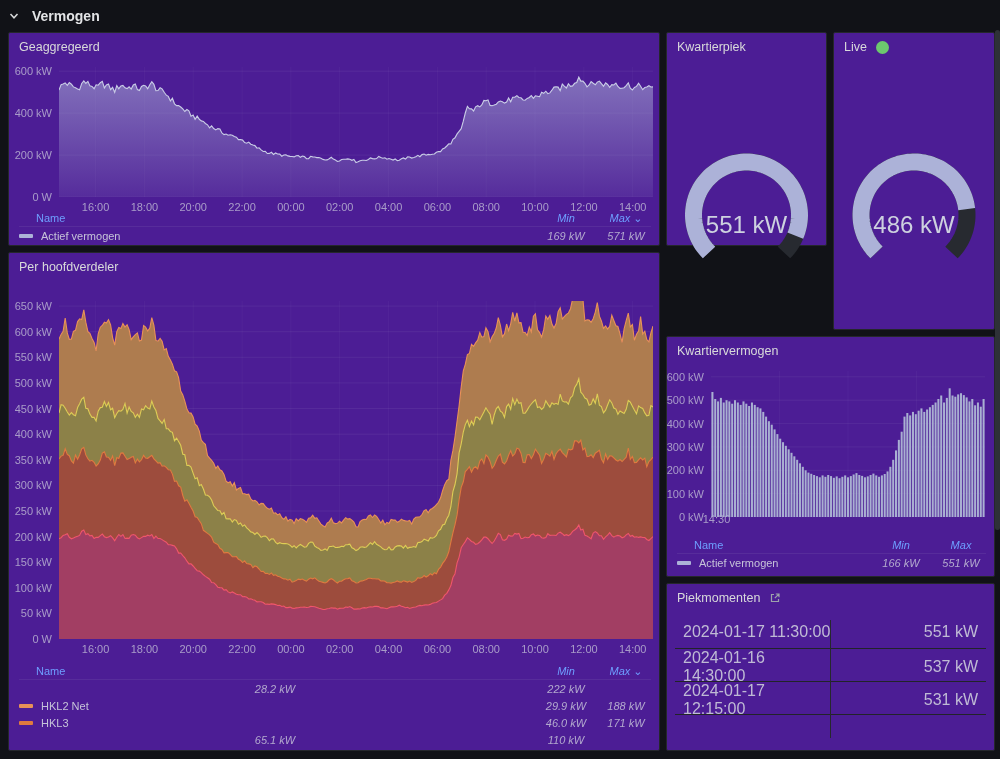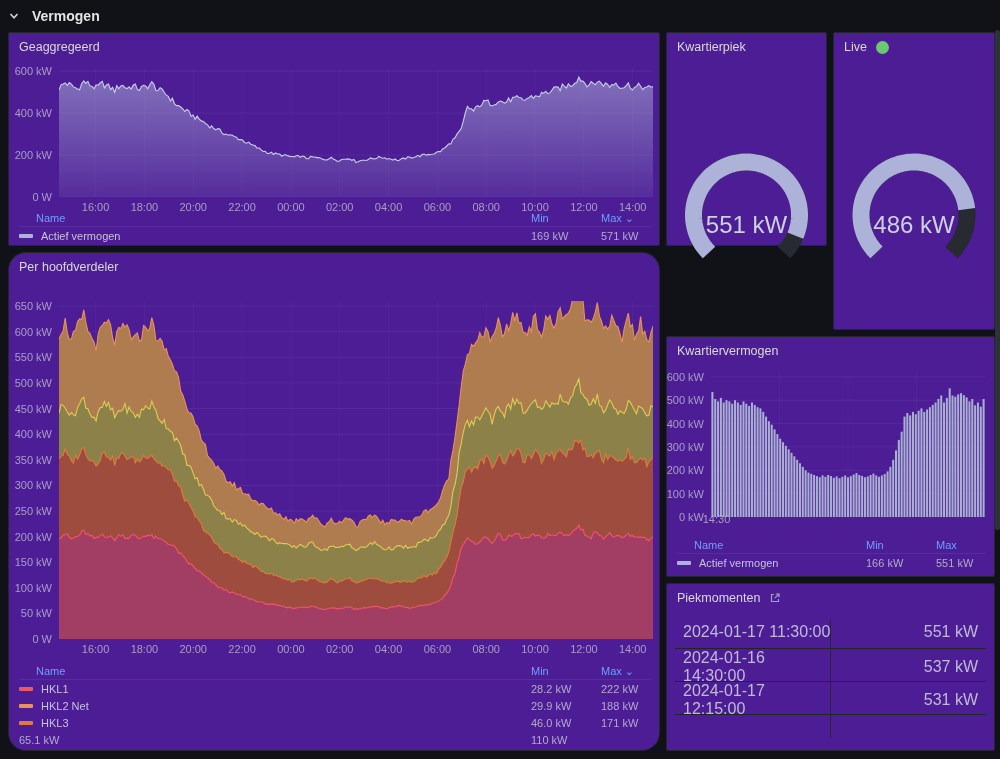--- a/index.html
+++ b/index.html
@@ -16,21 +16,21 @@
   .axis-y{position:absolute;}
   .axis-y span{position:absolute;right:0;transform:translateY(-50%);font-size:11px;color:rgba(204,204,220,0.72);white-space:nowrap;}
   .axis-x{position:absolute;}
   .axis-x span{position:absolute;transform:translateX(-50%);font-size:11px;color:rgba(204,204,220,0.72);white-space:nowrap;}
   .legend{position:absolute;font-size:11px;}
   .lrow{display:grid;grid-template-columns:1fr 70px 50px;height:17px;align-items:center;}
   .lhead{height:16px;color:#6E9FFF;border-bottom:1px solid rgba(204,204,220,0.09);padding-left:17px;}
   .lhead .lmin,.lhead .lmax{color:#6E9FFF;}
   .lname{display:flex;align-items:center;gap:8px;color:rgba(204,204,220,0.95);cursor:pointer;overflow:hidden;}
   .lmark{width:14px;height:4px;border-radius:1px;flex:0 0 auto;}
-  .lmin,.lmax{text-align:left;color:rgba(204,204,220,0.80);}
+  .lmin,.lmax{text-align:center;color:rgba(204,204,220,0.80);font-style:italic;}
   .ptable{position:absolute;left:8px;right:8px;top:32px;}
   .prow{display:grid;grid-template-columns:1fr 1fr;height:32px;align-items:center;
         border-bottom:1px solid #222428;font-size:16px;color:rgba(204,204,220,0.9);padding:0 8px;}
   .pval{text-align:right;}
   .pdiv{position:absolute;width:1px;background:#26282D;}
   .scrollbar{position:absolute;right:0;top:30px;width:5px;height:500px;background:#2E3137;border-radius:3px;}
 </style>
 </head>
 <body>
 
@@ -293,21 +293,21 @@
           <span class="pval">537 kW</span>
         </div>
         <div class="prow">
           <span class="ptime">2024-01-17 12:15:00</span>
           <span class="pval">531 kW</span>
         </div>
       </div>
       <div class="pdiv" style="position: absolute; left: 163px; top: 36px; bottom: 12px; width: 1px; background: rgb(38, 40, 45);"></div>
     </div>
 
-  <div class="panel" id="p-hoofd" style="left:8px;top:252px;width:652px;height:499px;border-radius:18px;">
+  <div class="panel" id="p-hoofd" style="left:8px;top:252px;width:652px;height:499px;">
     <div class="ptitle">
       <span>Per hoofdverdeler</span>
     </div>
   <div class="axis-y" style="left: 0px; top: 48px; width: 43px; height: 338px;">
         <span style="top: 5.1px;">650 kW</span>
         <span style="top: 30.7px;">600 kW</span>
         <span style="top: 56.3px;">550 kW</span>
         <span style="top: 81.9px;">500 kW</span>
         <span style="top: 107.5px;">450 kW</span>
         <span style="top: 133.2px;">400 kW</span>
@@ -370,24 +370,20 @@
         <path d="M0.0,112.0L2.1,103.6L4.1,104.2L6.2,107.3L8.3,111.0L10.3,114.0L12.4,111.6L14.4,113.7L16.5,114.8L18.6,106.5L20.6,102.8L22.7,98.2L24.8,96.4L26.8,107.4L28.9,107.8L30.9,113.1L33.0,116.4L35.1,116.4L37.1,119.9L39.2,110.1L41.3,106.6L43.3,106.2L45.4,100.5L47.4,105.5L49.5,101.5L51.6,108.8L53.6,107.3L55.7,116.6L57.8,112.5L59.8,109.7L61.9,110.2L63.9,108.4L66.0,102.4L68.1,112.1L70.1,106.0L72.2,110.4L74.3,111.9L76.3,116.4L78.4,113.2L80.4,116.4L82.5,107.9L84.6,108.8L86.6,104.7L88.7,107.0L90.8,108.0L92.8,100.1L94.9,105.9L96.9,109.5L99.0,117.4L101.1,119.8L103.1,122.4L105.2,118.5L107.3,127.8L109.3,127.8L111.4,130.5L113.4,131.3L115.5,139.7L117.6,137.1L119.6,140.6L121.7,144.3L123.8,153.2L125.8,153.8L127.9,164.5L129.9,164.3L132.0,166.0L134.1,172.1L136.1,177.8L138.2,176.8L140.3,184.7L142.3,183.6L144.4,188.0L146.4,194.0L148.5,194.2L150.6,195.9L152.6,199.0L154.7,204.8L156.8,207.2L158.8,209.5L160.9,209.8L162.9,213.5L165.0,211.4L167.1,217.7L169.1,217.9L171.2,217.8L173.3,221.1L175.3,218.6L177.4,219.5L179.4,223.3L181.5,222.0L183.6,225.2L185.6,223.9L187.7,226.8L189.7,228.7L191.8,230.9L193.9,231.5L195.9,233.5L198.0,231.6L200.1,233.6L202.1,236.4L204.2,235.2L206.3,235.0L208.3,236.7L210.4,239.7L212.4,237.8L214.5,238.0L216.6,241.4L218.6,242.8L220.7,241.7L222.8,242.5L224.8,242.6L226.9,242.5L228.9,242.9L231.0,244.2L233.1,246.2L235.1,244.7L237.2,246.9L239.3,244.9L241.3,243.5L243.4,244.8L245.4,246.1L247.5,245.8L249.6,242.4L251.6,241.0L253.7,241.3L255.8,245.1L257.8,246.5L259.9,247.4L261.9,249.5L264.0,249.1L266.1,247.9L268.1,249.4L270.2,245.5L272.3,245.5L274.3,245.0L276.4,246.5L278.4,246.4L280.5,246.1L282.6,245.2L284.6,245.6L286.7,243.7L288.8,243.6L290.8,243.2L292.9,246.8L294.9,247.8L297.0,249.6L299.1,248.6L301.1,246.3L303.2,245.8L305.2,246.4L307.3,246.1L309.4,243.8L311.4,241.7L313.5,243.4L315.6,240.6L317.6,243.3L319.7,244.5L321.8,245.9L323.8,247.8L325.9,248.7L327.9,248.5L330.0,246.0L332.1,248.9L334.1,248.7L336.2,245.9L338.3,244.9L340.3,244.6L342.4,245.1L344.4,247.1L346.5,244.4L348.6,247.3L350.6,246.4L352.7,246.2L354.8,245.5L356.8,246.2L358.9,241.5L360.9,241.4L363.0,240.5L365.1,238.2L367.1,239.1L369.2,240.1L371.3,236.7L373.3,237.2L375.4,236.4L377.4,234.4L379.5,229.8L381.6,228.3L383.6,224.0L385.7,223.3L387.8,217.8L389.8,214.2L391.9,205.5L393.9,190.7L396.0,183.5L398.1,172.3L400.1,151.9L402.2,142.8L404.3,131.0L406.3,123.6L408.4,119.3L410.4,125.6L412.5,120.0L414.6,123.9L416.6,116.0L418.7,116.2L420.8,118.8L422.8,115.0L424.9,111.1L426.9,106.8L429.0,110.2L431.1,113.3L433.1,123.4L435.2,114.0L437.3,107.6L439.3,105.5L441.4,110.1L443.4,111.5L445.5,116.4L447.6,105.6L449.6,103.1L451.7,108.3L453.7,97.6L455.8,103.6L457.9,98.1L459.9,102.4L462.0,101.8L464.1,112.3L466.1,112.3L468.2,109.1L470.3,105.5L472.3,103.0L474.4,100.6L476.4,98.8L478.5,106.5L480.6,105.8L482.6,108.4L484.7,106.5L486.8,99.8L488.8,103.1L490.9,106.1L492.9,101.8L495.0,103.3L497.1,102.3L499.1,103.5L501.2,93.1L503.3,99.9L505.3,101.0L507.4,100.8L509.4,103.2L511.5,96.8L513.6,94.8L515.6,86.8L517.7,83.4L519.8,77.8L521.8,91.2L523.9,93.5L525.9,97.1L528.0,98.2L530.1,104.2L532.1,103.3L534.2,97.9L536.3,102.3L538.3,92.8L540.4,104.1L542.4,105.5L544.5,111.8L546.6,109.2L548.6,104.0L550.7,98.8L552.8,101.9L554.8,107.0L556.9,108.1L558.9,113.2L561.0,110.0L563.1,111.3L565.1,112.5L567.2,108.3L569.3,99.5L571.3,101.2L573.4,105.3L575.4,109.1L577.5,112.8L579.6,104.9L581.6,106.6L583.7,107.5L585.8,111.9L587.8,114.8L589.9,114.4L591.9,104.7L594.0,106.0" fill="none" stroke="#DECE54" stroke-width="1.1"></path>
         <path d="M0.0,38.2L2.1,33.4L4.1,30.4L6.2,17.2L8.3,31.9L10.3,38.3L12.4,38.1L14.4,30.3L16.5,29.3L18.6,20.6L20.6,17.9L22.7,18.6L24.8,8.9L26.8,21.2L28.9,30.6L30.9,32.4L33.0,37.4L35.1,41.4L37.1,50.0L39.2,32.8L41.3,26.2L43.3,24.5L45.4,21.1L47.4,22.0L49.5,18.7L51.6,24.0L53.6,36.6L55.7,44.2L57.8,30.6L59.8,26.5L61.9,27.6L63.9,22.6L66.0,26.1L68.1,23.7L70.1,28.6L72.2,38.6L74.3,35.8L76.3,33.7L78.4,31.9L80.4,40.0L82.5,39.1L84.6,24.5L86.6,26.2L88.7,30.0L90.8,27.0L92.8,16.7L94.9,24.4L96.9,39.4L99.0,40.2L101.1,37.4L103.1,40.3L105.2,48.9L107.3,47.6L109.3,55.3L111.4,59.1L113.4,63.2L115.5,69.8L117.6,70.8L119.6,76.6L121.7,90.0L123.8,93.9L125.8,100.2L127.9,107.9L129.9,111.7L132.0,112.1L134.1,115.9L136.1,123.2L138.2,125.1L140.3,130.1L142.3,139.0L144.4,141.6L146.4,143.4L148.5,154.6L150.6,157.2L152.6,159.3L154.7,162.2L156.8,167.4L158.8,165.0L160.9,168.8L162.9,170.0L165.0,173.4L167.1,180.2L169.1,181.8L171.2,180.8L173.3,185.1L175.3,181.7L177.4,189.0L179.4,187.5L181.5,186.6L183.6,192.8L185.6,192.7L187.7,193.6L189.7,193.2L191.8,197.9L193.9,200.0L195.9,199.4L198.0,200.8L200.1,204.0L202.1,202.4L204.2,202.6L206.3,205.3L208.3,207.3L210.4,208.2L212.4,207.1L214.5,212.2L216.6,211.8L218.6,213.9L220.7,212.8L222.8,216.7L224.8,218.3L226.9,215.8L228.9,220.2L231.0,218.4L233.1,219.1L235.1,222.6L237.2,217.8L239.3,219.9L241.3,217.7L243.4,218.3L245.4,219.4L247.5,221.3L249.6,217.2L251.6,216.9L253.7,214.2L255.8,217.3L257.8,216.8L259.9,220.0L261.9,223.1L264.0,224.8L266.1,225.9L268.1,222.1L270.2,220.8L272.3,217.2L274.3,221.8L276.4,222.6L278.4,222.3L280.5,220.2L282.6,221.9L284.6,219.2L286.7,216.7L288.8,218.1L290.8,217.6L292.9,219.1L294.9,221.1L297.0,225.7L299.1,226.0L301.1,220.5L303.2,219.1L305.2,218.2L307.3,218.5L309.4,215.0L311.4,214.0L313.5,216.5L315.6,214.0L317.6,215.4L319.7,218.5L321.8,222.0L323.8,219.2L325.9,223.8L327.9,221.5L330.0,222.5L332.1,218.5L334.1,219.1L336.2,219.0L338.3,221.3L340.3,220.3L342.4,218.3L344.4,219.4L346.5,219.9L348.6,220.3L350.6,219.5L352.7,223.1L354.8,218.1L356.8,216.3L358.9,216.0L360.9,215.8L363.0,213.5L365.1,209.6L367.1,208.6L369.2,211.8L371.3,208.5L373.3,207.5L375.4,205.8L377.4,203.7L379.5,201.3L381.6,196.8L383.6,189.7L385.7,183.6L387.8,179.7L389.8,178.2L391.9,159.3L393.9,149.7L396.0,136.0L398.1,120.0L400.1,104.9L402.2,86.1L404.3,69.9L406.3,63.3L408.4,53.6L410.4,52.5L412.5,43.4L414.6,45.4L416.6,41.9L418.7,39.2L420.8,31.6L422.8,36.2L424.9,35.6L426.9,26.8L429.0,30.7L431.1,40.9L433.1,35.7L435.2,32.6L437.3,26.8L439.3,16.6L441.4,24.4L443.4,35.8L445.5,32.9L447.6,23.0L449.6,29.7L451.7,22.8L453.7,11.4L455.8,20.0L457.9,11.8L459.9,21.9L462.0,21.6L464.1,31.3L466.1,31.5L468.2,34.4L470.3,26.1L472.3,31.0L474.4,15.2L476.4,12.9L478.5,28.7L480.6,31.6L482.6,36.1L484.7,28.7L486.8,15.0L488.8,18.3L490.9,14.5L492.9,23.1L495.0,27.0L497.1,22.5L499.1,10.7L501.2,6.9L503.3,18.1L505.3,15.7L507.4,13.4L509.4,12.1L511.5,7.7L513.6,-1.9L515.6,-4.9L517.7,-9.8L519.8,-11.2L521.8,-6.2L523.9,-1.9L525.9,19.9L528.0,18.8L530.1,19.1L532.1,21.3L534.2,17.7L536.3,11.1L538.3,1.6L540.4,15.2L542.4,20.0L544.5,27.3L546.6,25.0L548.6,28.1L550.7,25.4L552.8,14.2L554.8,19.5L556.9,24.8L558.9,25.5L561.0,32.8L563.1,41.4L565.1,27.9L567.2,19.6L569.3,12.2L571.3,25.9L573.4,23.6L575.4,39.2L577.5,33.3L579.6,30.1L581.6,15.6L583.7,33.0L585.8,30.2L587.8,38.6L589.9,40.9L591.9,31.8L594.0,25.1" fill="none" stroke="#E89158" stroke-width="1.1"></path>
       </svg>
       <div class="legend" style="left: 10px; top: 410px; width: 632px;">
         <div class="lrow lhead">
           <span>Name</span>
           <span class="lmin">Min</span>
           <span class="lmax">Max ⌄</span>
         </div>
         <div class="lrow">
-          <span class="lname">
-            <span class="lmark" style="background: rgb(240, 86, 106);"></span>
-            <span>HKL1</span>
-          </span>
           <span class="lmin">28.2 kW</span>
           <span class="lmax">222 kW</span>
         </div>
         <div class="lrow">
           <span class="lname">
             <span class="lmark" style="background: rgb(232, 145, 88);"></span>
             <span>HKL2 Net</span>
           </span>
           <span class="lmin">29.9 kW</span>
           <span class="lmax">188 kW</span>

